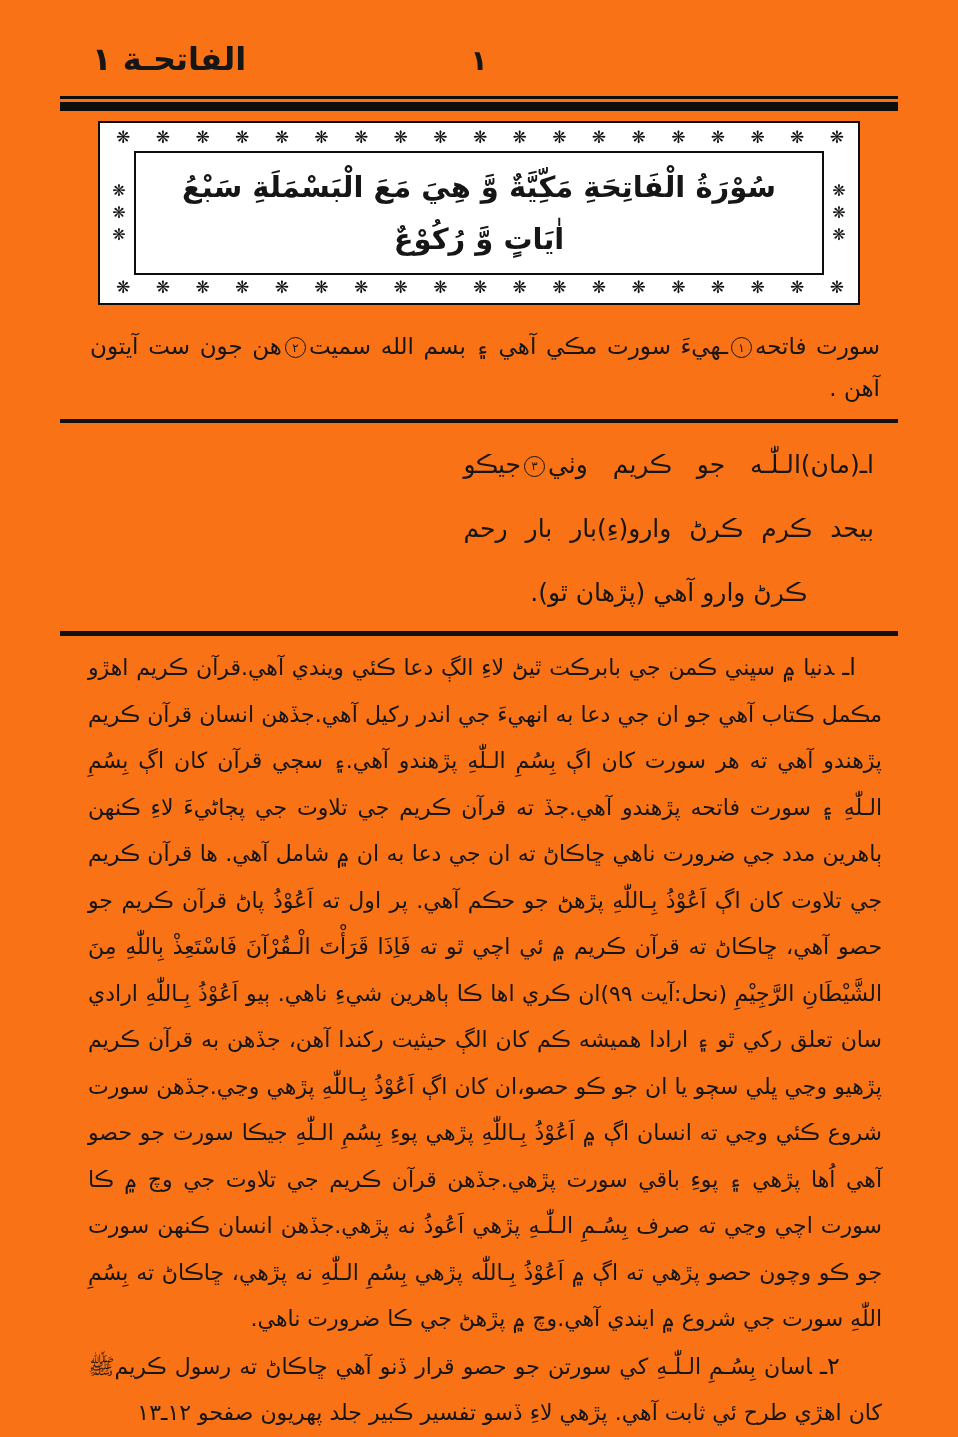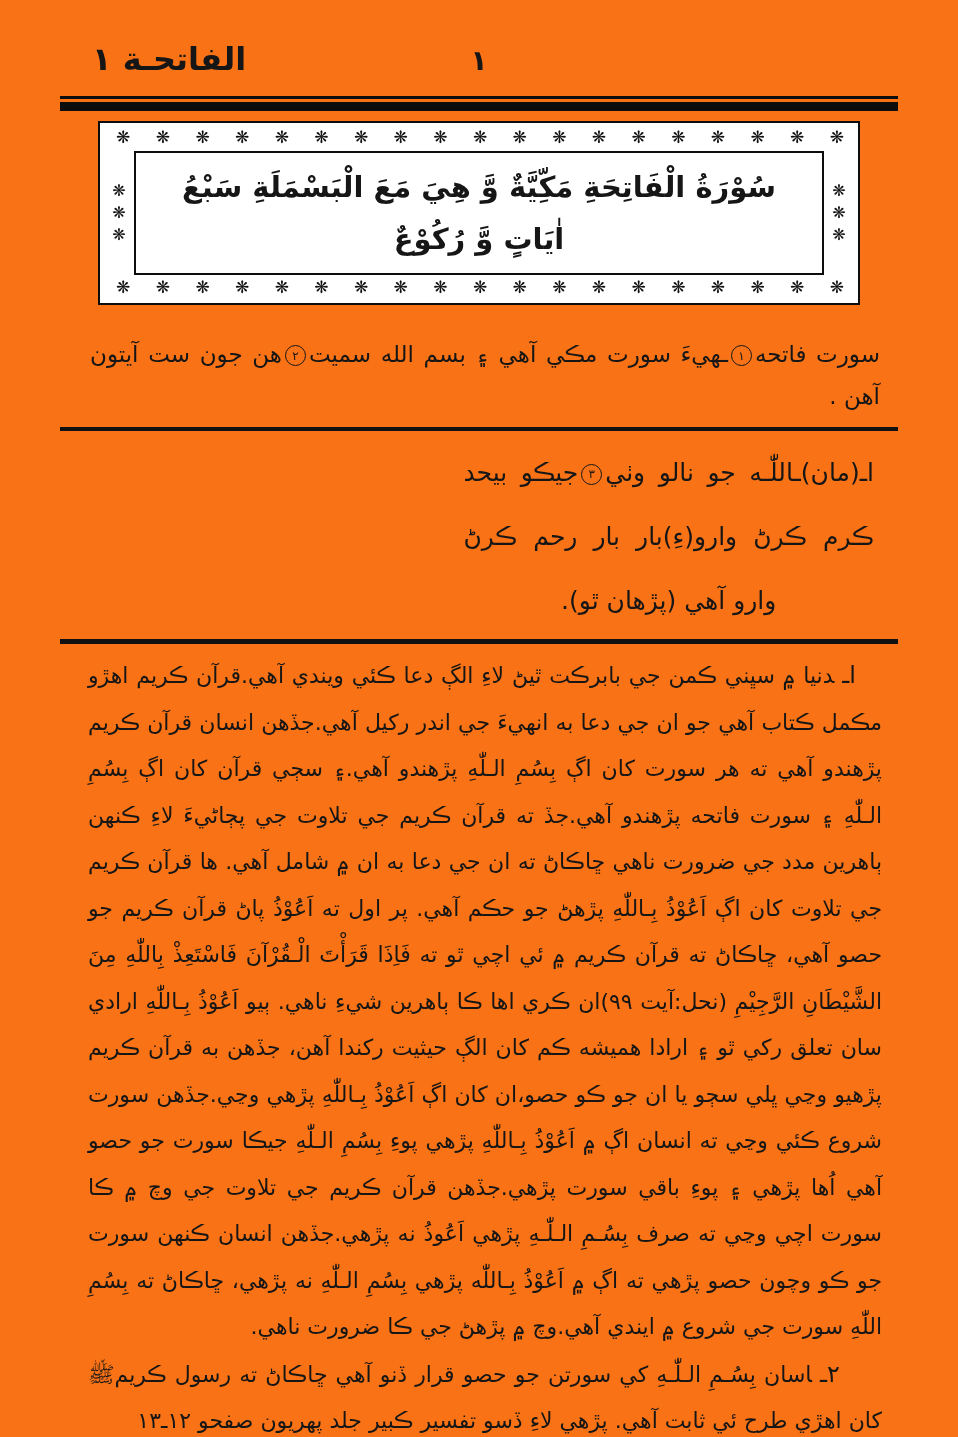--- a/index.html
+++ b/index.html
@@ -78,21 +78,21 @@
   }
   .banner-title {
     font-size: 29px;
     font-weight: bold;
     text-align: center;
     line-height: 1.8;
   }
 
   
   .intro-line {
-    margin: 28px 78px 0 90px;
+    margin: 20px 78px 0 90px;
     font-size: 23px;
     line-height: 42px;
     text-align: justify;
   }
   .circle-num {
     display: inline-flex;
     align-items: center;
     justify-content: center;
     width: 21px; height: 21px;
     border: 1.5px solid #161616;
@@ -178,21 +178,21 @@
   </div>
 
   <div class="intro-line">
     <span>سورت فاتحه</span><span class="circle-num">١</span><span>ـهيءَ سورت مڪي آهي ۽ بسم الله سميت</span><span class="circle-num">٢</span><span>هن جون ست آيتون آهن .</span>
   </div>
 
   <div class="rule-mid"></div>
 
   <div class="verse-section">
     <div class="verse-translation-col">
-      <span>اـ(مان)ـاللّٰـه جو نالو وٺي</span><span class="circle-num">٣</span><span>جيڪو بيحد ڪرم ڪرڻ وارو(ءِ)بار بار رحم ڪرڻ وارو آهي (پڙهان ٿو).</span>
+      <span>اـ(مان)الـلّٰـه جو ڪريم وٺي</span><span class="circle-num">٣</span><span>جيڪو بيحد ڪرم ڪرڻ وارو(ءِ)بار بار رحم ڪرڻ وارو آهي (پڙهان ٿو).</span>
     </div>
   </div>
 
   <div class="rule-bottom"></div>
 
   <div class="commentary">
     <p class="fn fn-1">
       <span class="fn-marker">اـ</span><span>دنيا ۾ سڀني ڪمن جي بابرڪت ٿيڻ لاءِ الڳ دعا ڪئي ويندي آهي.قرآن ڪريم اهڙو مڪمل ڪتاب آهي جو ان جي دعا به انهيءَ جي اندر رکيل آهي.جڏهن انسان قرآن ڪريم پڙهندو آهي ته هر سورت کان اڳ بِسُمِ الـلّٰهِ پڙهندو آهي.۽ سڄي قرآن کان اڳ بِسُمِ الـلّٰهِ ۽ سورت فاتحه پڙهندو آهي.جڏ ته قرآن ڪريم جي تلاوت جي پڄاڻيءَ لاءِ ڪنهن ٻاهرين مدد جي ضرورت ناهي ڇاڪاڻ ته ان جي دعا به ان ۾ شامل آهي. ها قرآن ڪريم جي تلاوت کان اڳ اَعُوْذُ بِـاللّٰهِ پڙهڻ جو حڪم آهي. پر اول ته اَعُوْذُ پاڻ قرآن ڪريم جو حصو آهي، ڇاڪاڻ ته قرآن ڪريم ۾ ئي اچي ٿو ته فَاِذَا قَرَأْتَ الْـقُرْآنَ فَاسْتَعِذْ بِاللّٰهِ مِنَ الشَّيْطَانِ الرَّجِيْمِ (نحل:آيت ٩٩)ان ڪري اها ڪا ٻاهرين شيءِ ناهي. ٻيو اَعُوْذُ بِـاللّٰهِ ارادي سان تعلق رکي ٿو ۽ ارادا هميشه ڪم کان الڳ حيثيت رکندا آهن، جڏهن به قرآن ڪريم پڙهيو وڃي ڀلي سڄو يا ان جو ڪو حصو،ان کان اڳ اَعُوْذُ بِـاللّٰهِ پڙهي وڃي.جڏهن سورت شروع ڪئي وڃي ته انسان اڳ ۾ اَعُوْذُ بِـاللّٰهِ پڙهي پوءِ بِسُمِ الـلّٰهِ جيڪا سورت جو حصو آهي اُها پڙهي ۽ پوءِ باقي سورت پڙهي.جڏهن قرآن ڪريم جي تلاوت جي وچ ۾ ڪا سورت اچي وڃي ته صرف بِسُـمِ الـلّٰـهِ پڙهي اَعُوذُ نه پڙهي.جڏهن انسان ڪنهن سورت جو ڪو وچون حصو پڙهي ته اڳ ۾ اَعُوْذُ بِـاللّٰه پڙهي بِسُمِ الـلّٰهِ نه پڙهي، ڇاڪاڻ ته بِسُمِ اللّٰهِ سورت جي شروع ۾ ايندي آهي.وچ ۾ پڙهڻ جي ڪا ضرورت ناهي.</span>
     </p>
     <p class="fn fn-2">

